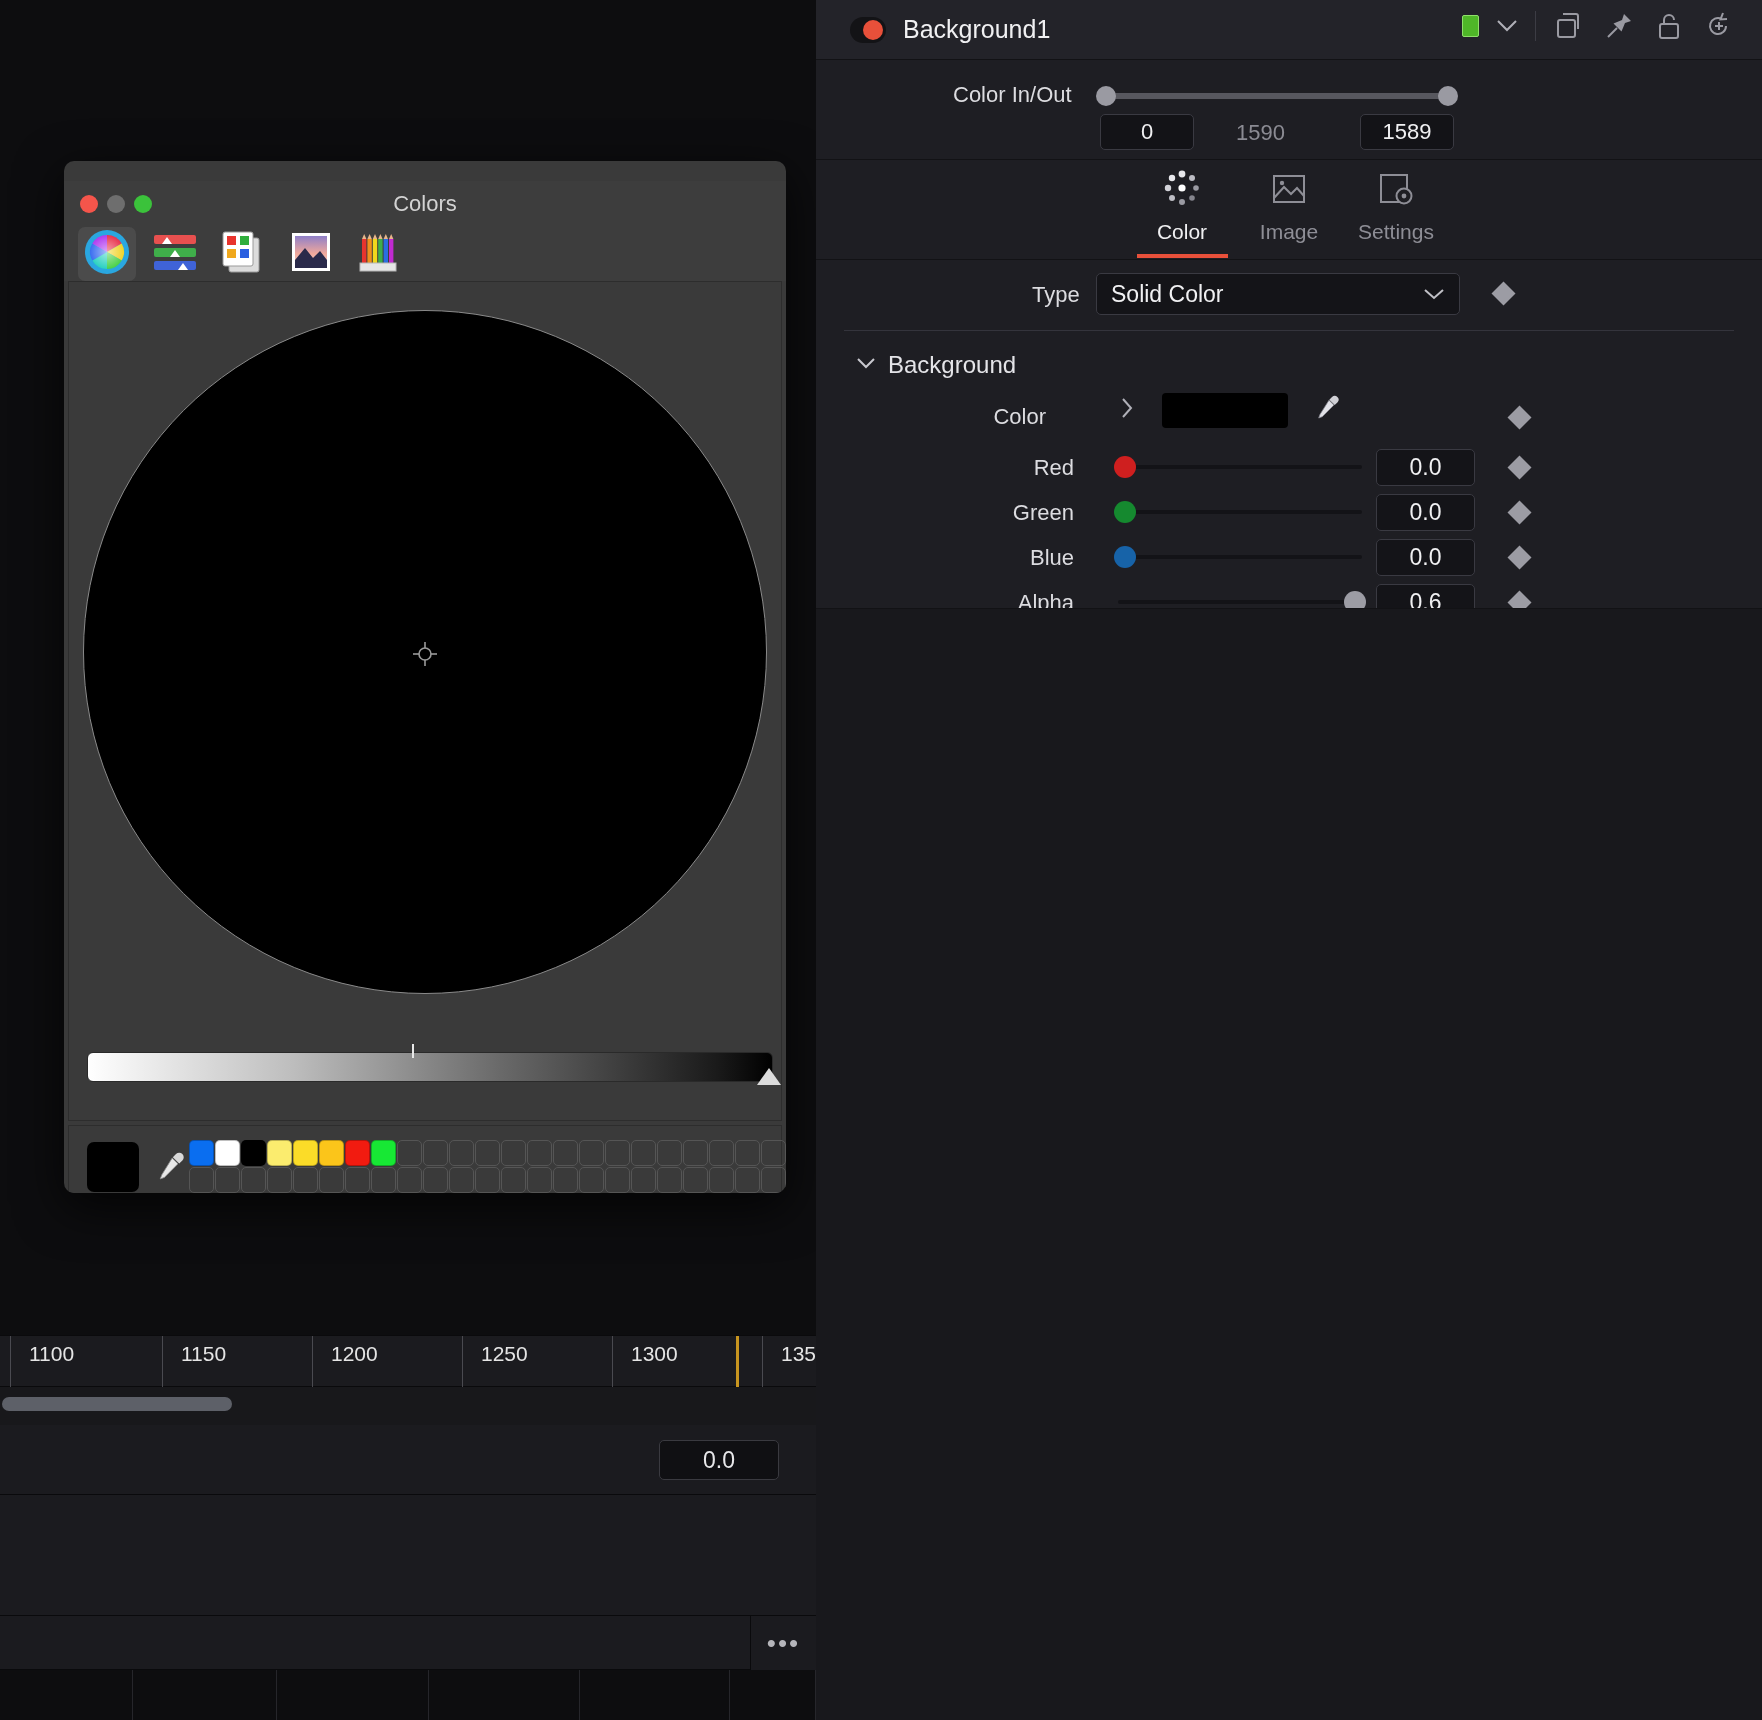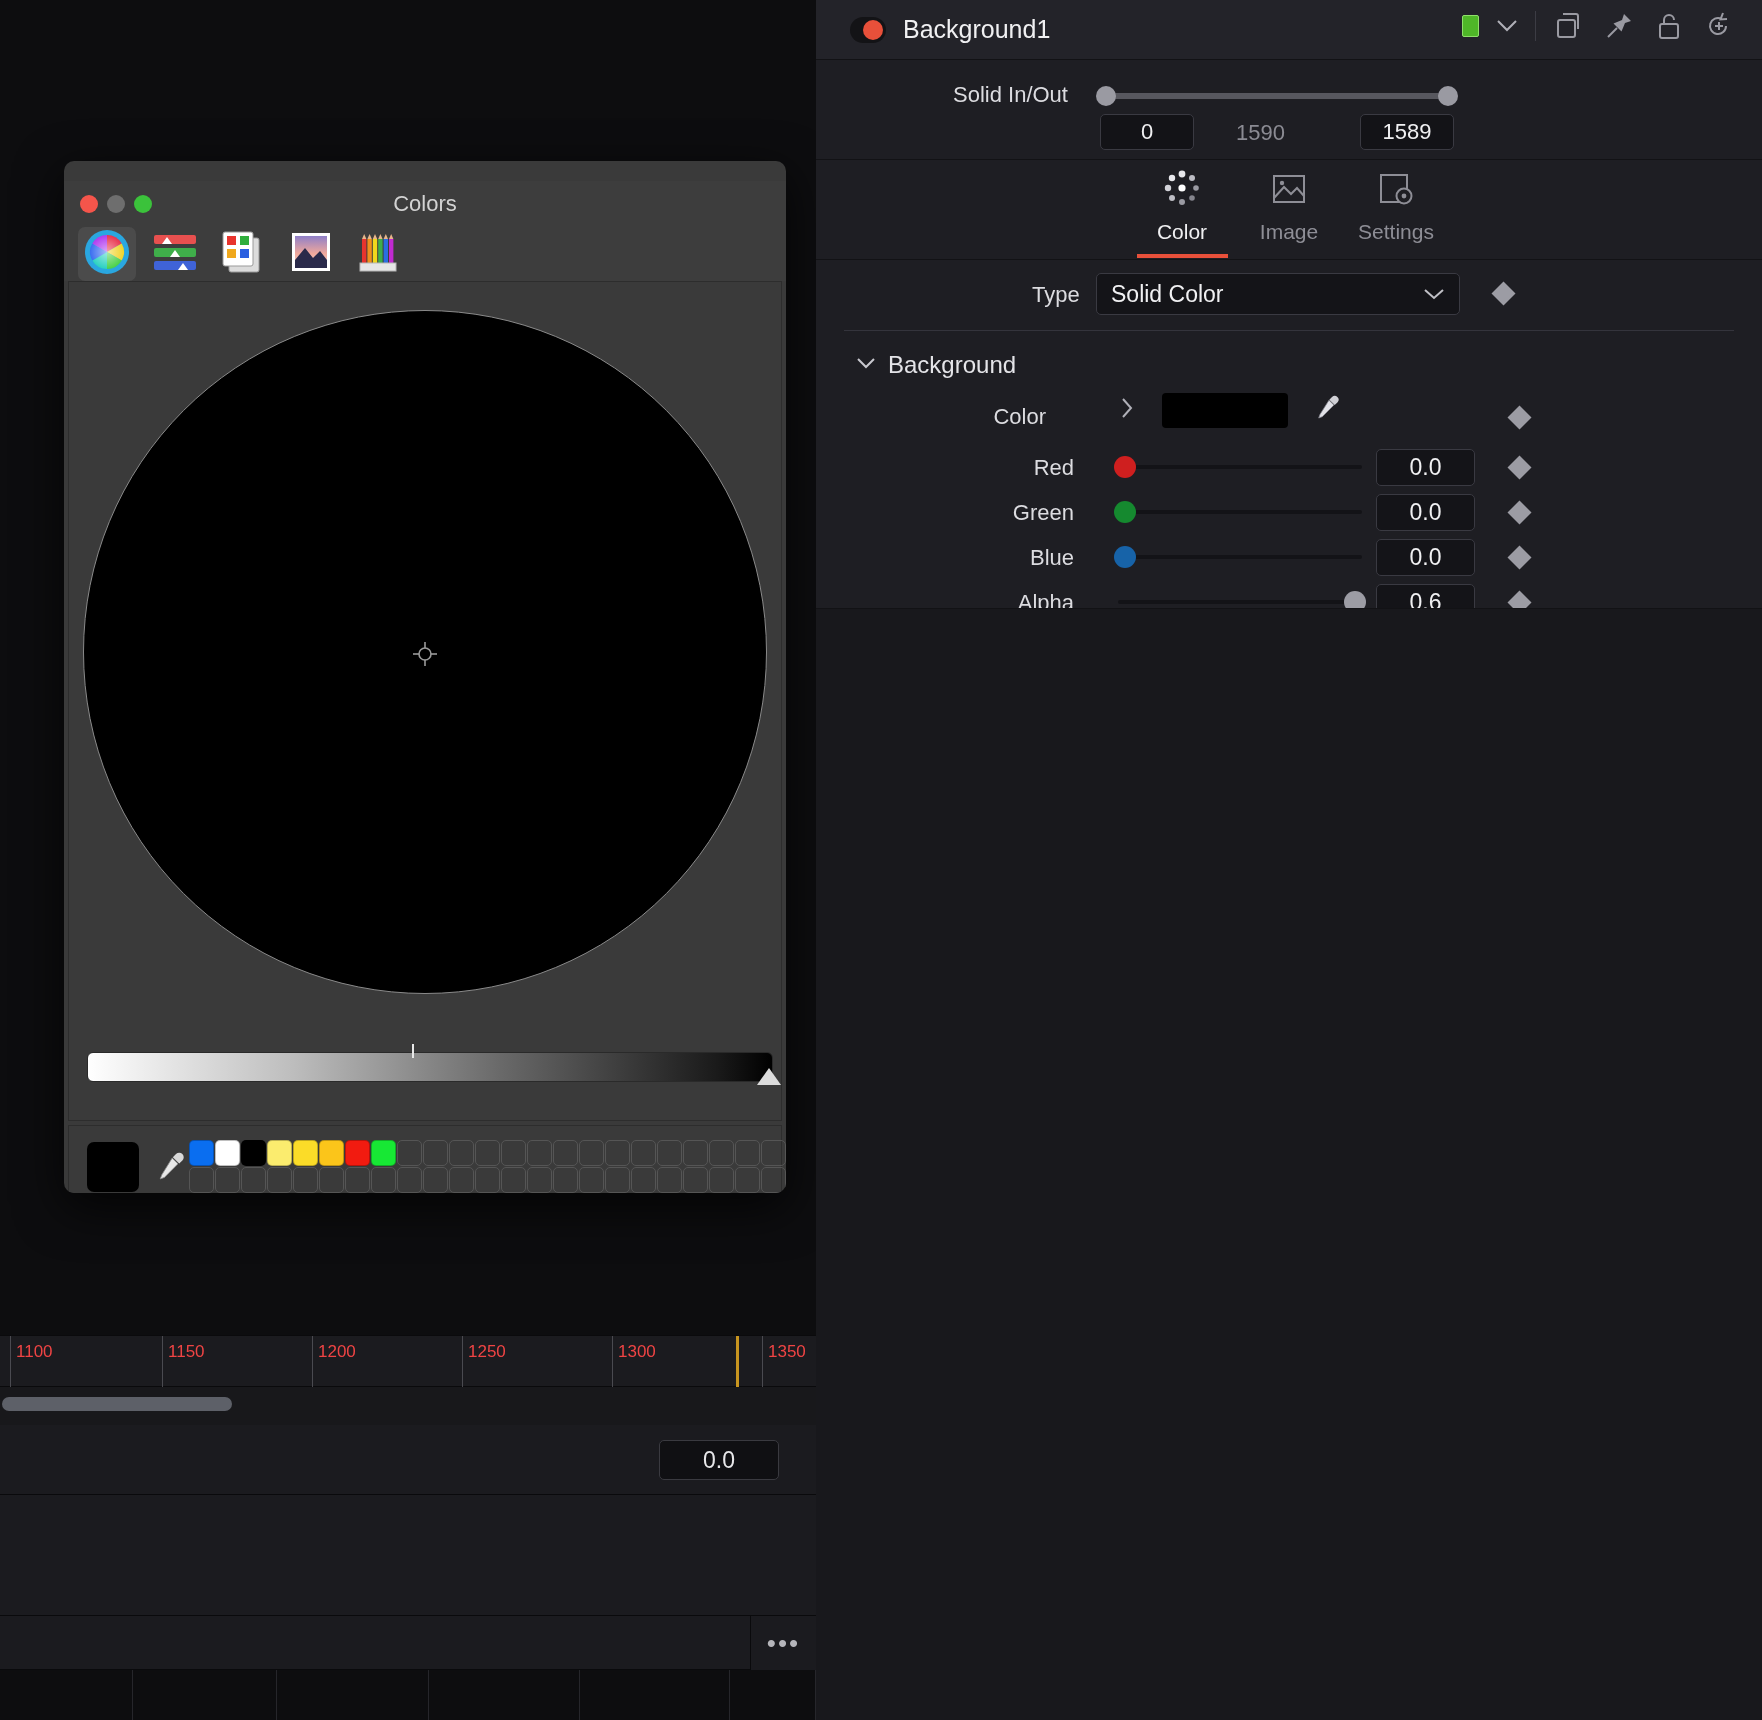--- a/index.html
+++ b/index.html
@@ -31,22 +31,22 @@
     width: 816px; height: 52px;
     background: #1b1b1f;
     border-top: 1px solid #0a0a0c;
     border-bottom: 1px solid #0a0a0c;
   }
   .ruler-tick {
     position: absolute; top: 0; height: 52px;
     border-left: 1px solid #4a4a50;
   }
   .ruler-tick span {
-    position: absolute; left: 5px; top: 6px;
-    font-size: 17px; color: #ef4444; white-space: nowrap;
+    position: absolute; left: 18px; top: 6px;
+    font-size: 21px; color: #e5e5e5; white-space: nowrap;
   }
   #playhead {
     position: absolute; top: 0; height: 52px; width: 3px;
     background: #c8951f;
   }
 
   
   #timeline-scroll-strip {
     position: absolute; left: 0; top: 1387px;
     width: 816px; height: 38px;
@@ -666,21 +666,21 @@
             <path d="M22 15 a8 8 0 1 1 -4.5 -7.2" fill="none" stroke="#9a9aa2" stroke-width="2"></path>
             <path d="M19 2 L16.5 8.5 L23 8" fill="none" stroke="#9a9aa2" stroke-width="2"></path>
             <line x1="11" y1="15" x2="19" y2="15" stroke="#9a9aa2" stroke-width="2"></line>
             <line x1="15" y1="11" x2="15" y2="19" stroke="#9a9aa2" stroke-width="2"></line>
           </svg>
         </div>
       </div>
     </div>
 
     <div id="global-inout">
-      <div id="gio-label">Solid In/Out</div>
+      <div id="gio-label">Color In/Out</div>
       <div id="gio-track">
         <div class="gio-knob" style="left:-6px"></div>
         <div class="gio-knob" style="left:336px"></div>
       </div>
       <div id="gio-in-field">0</div>
       <div id="gio-mid">1590</div>
       <div id="gio-out-field">1589</div>
     </div>
 
     <div id="insp-tabs">

